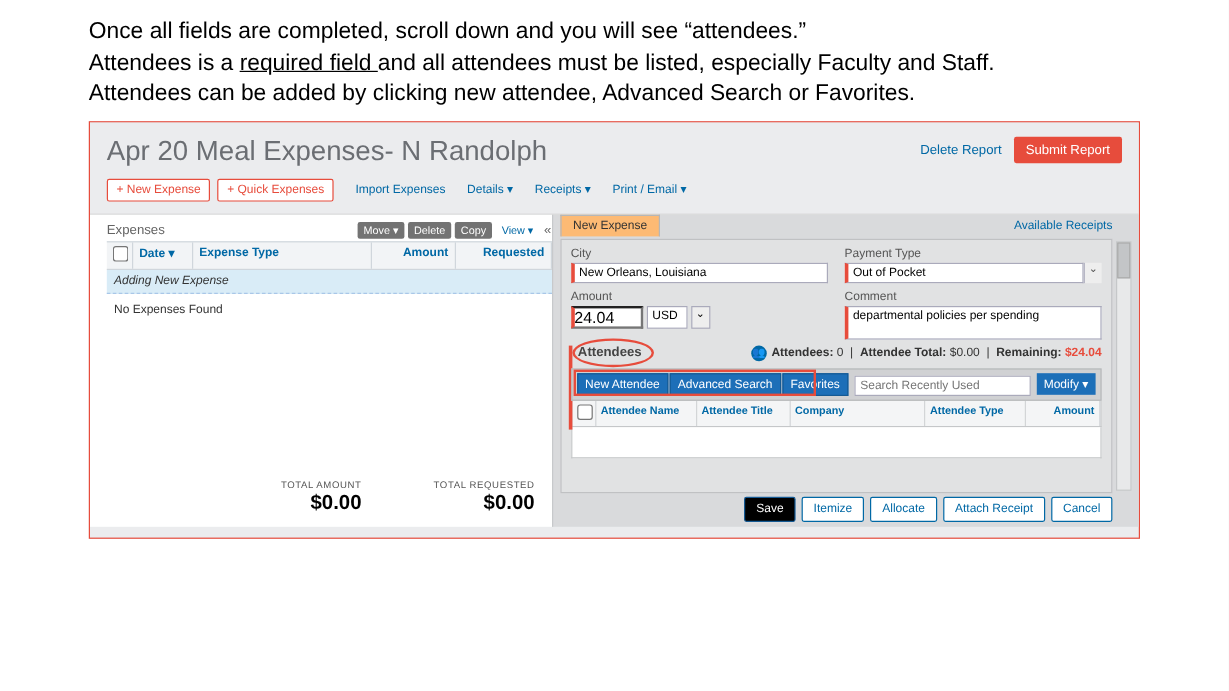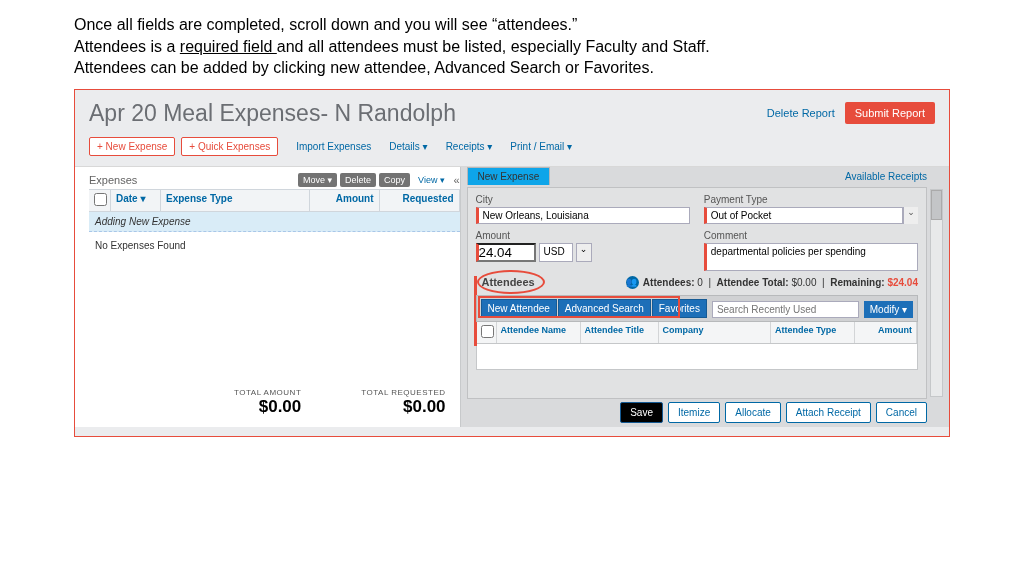--- a/index.html
+++ b/index.html
@@ -1,18 +1,18 @@
 <!DOCTYPE html>
 <html><head>
 <meta charset="utf-8">
 <style>
 *{box-sizing:border-box;margin:0;padding:0;font-family:Arial,Helvetica,sans-serif}
 body{background:#fff;width:1024px;height:576px;overflow:hidden;position:relative}
 .wrap{padding:14px 74px 0 74px}
-.instr{font-size:16px;line-height:1.35;color:#000;margin-bottom:10px}
+.instr{font-size:19px;line-height:1.35;color:#000;margin-bottom:10px}
 .instr .u{text-decoration:underline}
 .app{border:1px solid #e74c3c;background:#ebecee;width:100%;height:348px;position:relative;overflow:hidden}
 .hdr{display:flex;align-items:center;padding:10px 14px 6px 14px;background:#ebecee}
 .hdr-title{color:#6b6e73;font-size:23px;font-weight:300;flex:1}
 .hdr-del{color:#0068a5;font-size:11px;margin-right:10px;cursor:pointer}
 .hdr-sub{background:#e74c3c;color:#fff;font-size:11px;padding:5px 10px;border-radius:2px;cursor:pointer}
 .toolbar{display:flex;align-items:center;padding:4px 14px 10px 14px;gap:6px;border-bottom:1px solid #d8d8d8;background:#ebecee}
 .btn-ob{border:1px solid #e74c3c;color:#e74c3c;background:#fff;font-size:10px;padding:3px 7px;border-radius:2px;cursor:pointer}
 .tb-link{color:#0068a5;font-size:10px;margin-left:12px;cursor:pointer}
 .panes{display:flex;height:260px}
@@ -31,21 +31,21 @@
 .c-et{flex:1;color:#0068a5}
 .c-am{width:70px;text-align:right}
 .c-rq{width:80px;text-align:right}
 .row-add{background:#d9ecf7;font-size:10px;font-style:italic;padding:4px 6px;border-bottom:1px dashed #a9c7e8;color:#333}
 .row-no{font-size:10px;padding:8px 6px;color:#333}
 .left-foot{margin-top:auto;display:flex;gap:60px;justify-content:flex-end;padding:6px 14px 10px 0;font-size:10px}
 .lf-col{text-align:right}
 .lf-lbl{color:#555;font-size:8px;letter-spacing:.5px}
 .lf-val{color:#000;font-size:17px;font-weight:bold}
 .right{flex:1;background:#d9dadc;position:relative;border-left:1px solid #c7c9cb}
-.tab{position:absolute;top:0;left:6px;background:#0ea5e9;border:1px solid #b5b7b9;border-bottom:none;font-size:10px;padding:3px 10px;color:#333}
+.tab{position:absolute;top:0;left:6px;background:#fdba74;border:1px solid #b5b7b9;border-bottom:none;font-size:10px;padding:3px 10px;color:#333}
 .avr{position:absolute;top:4px;right:22px;color:#0068a5;font-size:10px;cursor:pointer}
 .rbox{position:absolute;top:20px;left:6px;right:22px;bottom:28px;background:#e1e2e3;border:1px solid #c0c1c3}
 .frow{display:flex;padding:6px 8px 0 8px;gap:14px;font-size:10px}
 .fcol{flex:1}
 .flab{color:#555;font-size:10px;margin-bottom:2px}
 .finp{display:flex}
 .finp input,.finp textarea,.finp .sel{border:1px solid #aab;border-left:3px solid #e74c3c;background:#fff;font-size:10px;padding:2px 4px;width:100%}
 .sel{display:flex;align-items:flex-start;justify-content:space-between}
 .dd{width:16px;text-align:center;border-left:1px solid #aab;background:#eee;font-size:9px;color:#555}
 .currency{display:flex;gap:3px}
@@ -55,21 +55,21 @@
 textarea{height:28px;resize:none;font-family:inherit}
 .att-sec{position:absolute;top:88px;left:8px;right:8px;bottom:4px}
 .redbar{position:absolute;left:-2px;top:0;bottom:48px;width:3px;background:#e74c3c}
 .att-head{display:flex;align-items:center;font-size:10px;margin-bottom:6px;padding-left:6px}
 .att-title{font-weight:bold;color:#444;font-size:11px;position:relative}
 .circ{position:absolute;border:2px solid #e74c3c;border-radius:50%;width:68px;height:24px;left:-5px;top:-6px;pointer-events:none}
 .att-sp{flex:1}
 .att-ico{width:13px;height:13px;border-radius:50%;background:#0068a5;color:#fff;font-size:9px;display:inline-flex;align-items:center;justify-content:center;margin-right:4px}
 .att-txt{color:#333}
 .att-rem{color:#e74c3c;font-weight:bold}
-.att-btns{display:flex;align-items:flex-end;gap:1px;padding:3px 4px;background:#d0d1d3;border:1px solid #b7b9bb;position:relative}
+.att-btns{display:flex;align-items:center;gap:1px;padding:3px 4px;background:#d0d1d3;border:1px solid #b7b9bb;position:relative}
 .redbox{position:absolute;border:2px solid #e74c3c;left:1px;top:0;height:22px;width:202px;pointer-events:none}
 .ab{background:#1d6fb8;color:#fff;font-size:10px;padding:3px 6px;cursor:pointer;border:1px solid #155a94}
 .sru{flex:1;margin-left:4px}
 .sru input{width:100%;border:1px solid #aab;font-size:10px;padding:2px 4px}
 .mod{background:#1d6fb8;color:#fff;font-size:10px;padding:3px 6px;margin-left:4px;cursor:pointer}
 .att-th{display:flex;background:#f4f5f6;border:1px solid #c5c7c9;border-top:none;font-size:9px;color:#0068a5;font-weight:bold}
 .att-th>div{padding:3px 4px;border-right:1px solid #d3d5d7}
 .ac-ck{width:20px}
 .ac-nm{width:84px}
 .ac-ti{width:78px}

